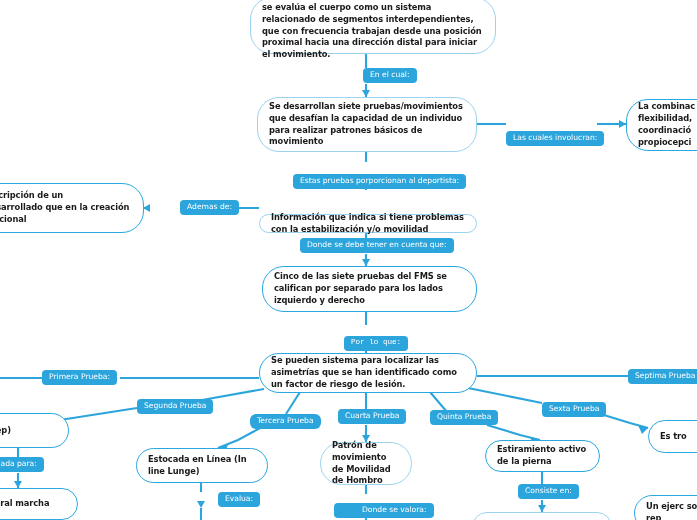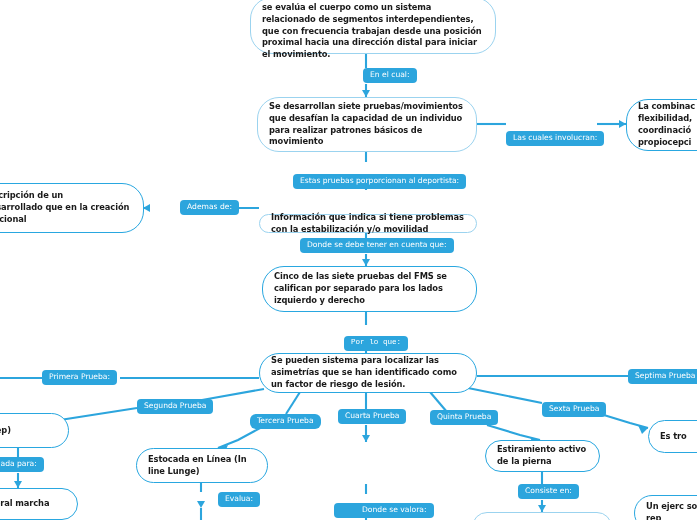--- a/index.html
+++ b/index.html
@@ -177,20 +177,23 @@
   </div>
 
   <div class="node" style="left:-68px; top:488px; width:146px; height:32px;">
     <span class="txt">ontrol corporal marcha</span>
   </div>
 
   <div class="node" style="left:136px; top:448px; width:132px; height:35px;">
     <span class="txt">Estocada en Línea (In line Lunge)</span>
   </div>
 
+  <div class="node soft" style="left:320px; top:442px; width:92px; height:43px;">
+    <span class="txt">Patrón de movimiento de Movilidad de Hombro</span>
+  </div>
 
   <div class="node" style="left:485px; top:440px; width:115px; height:32px;">
     <span class="txt">Estiramiento activo de la pierna</span>
   </div>
 
   <div class="node" style="left:648px; top:420px; width:95px; height:33px;">
     <span class="txt">Es tro</span>
   </div>
 
   <div class="node" style="left:634px; top:495px; width:100px; height:36px;">

